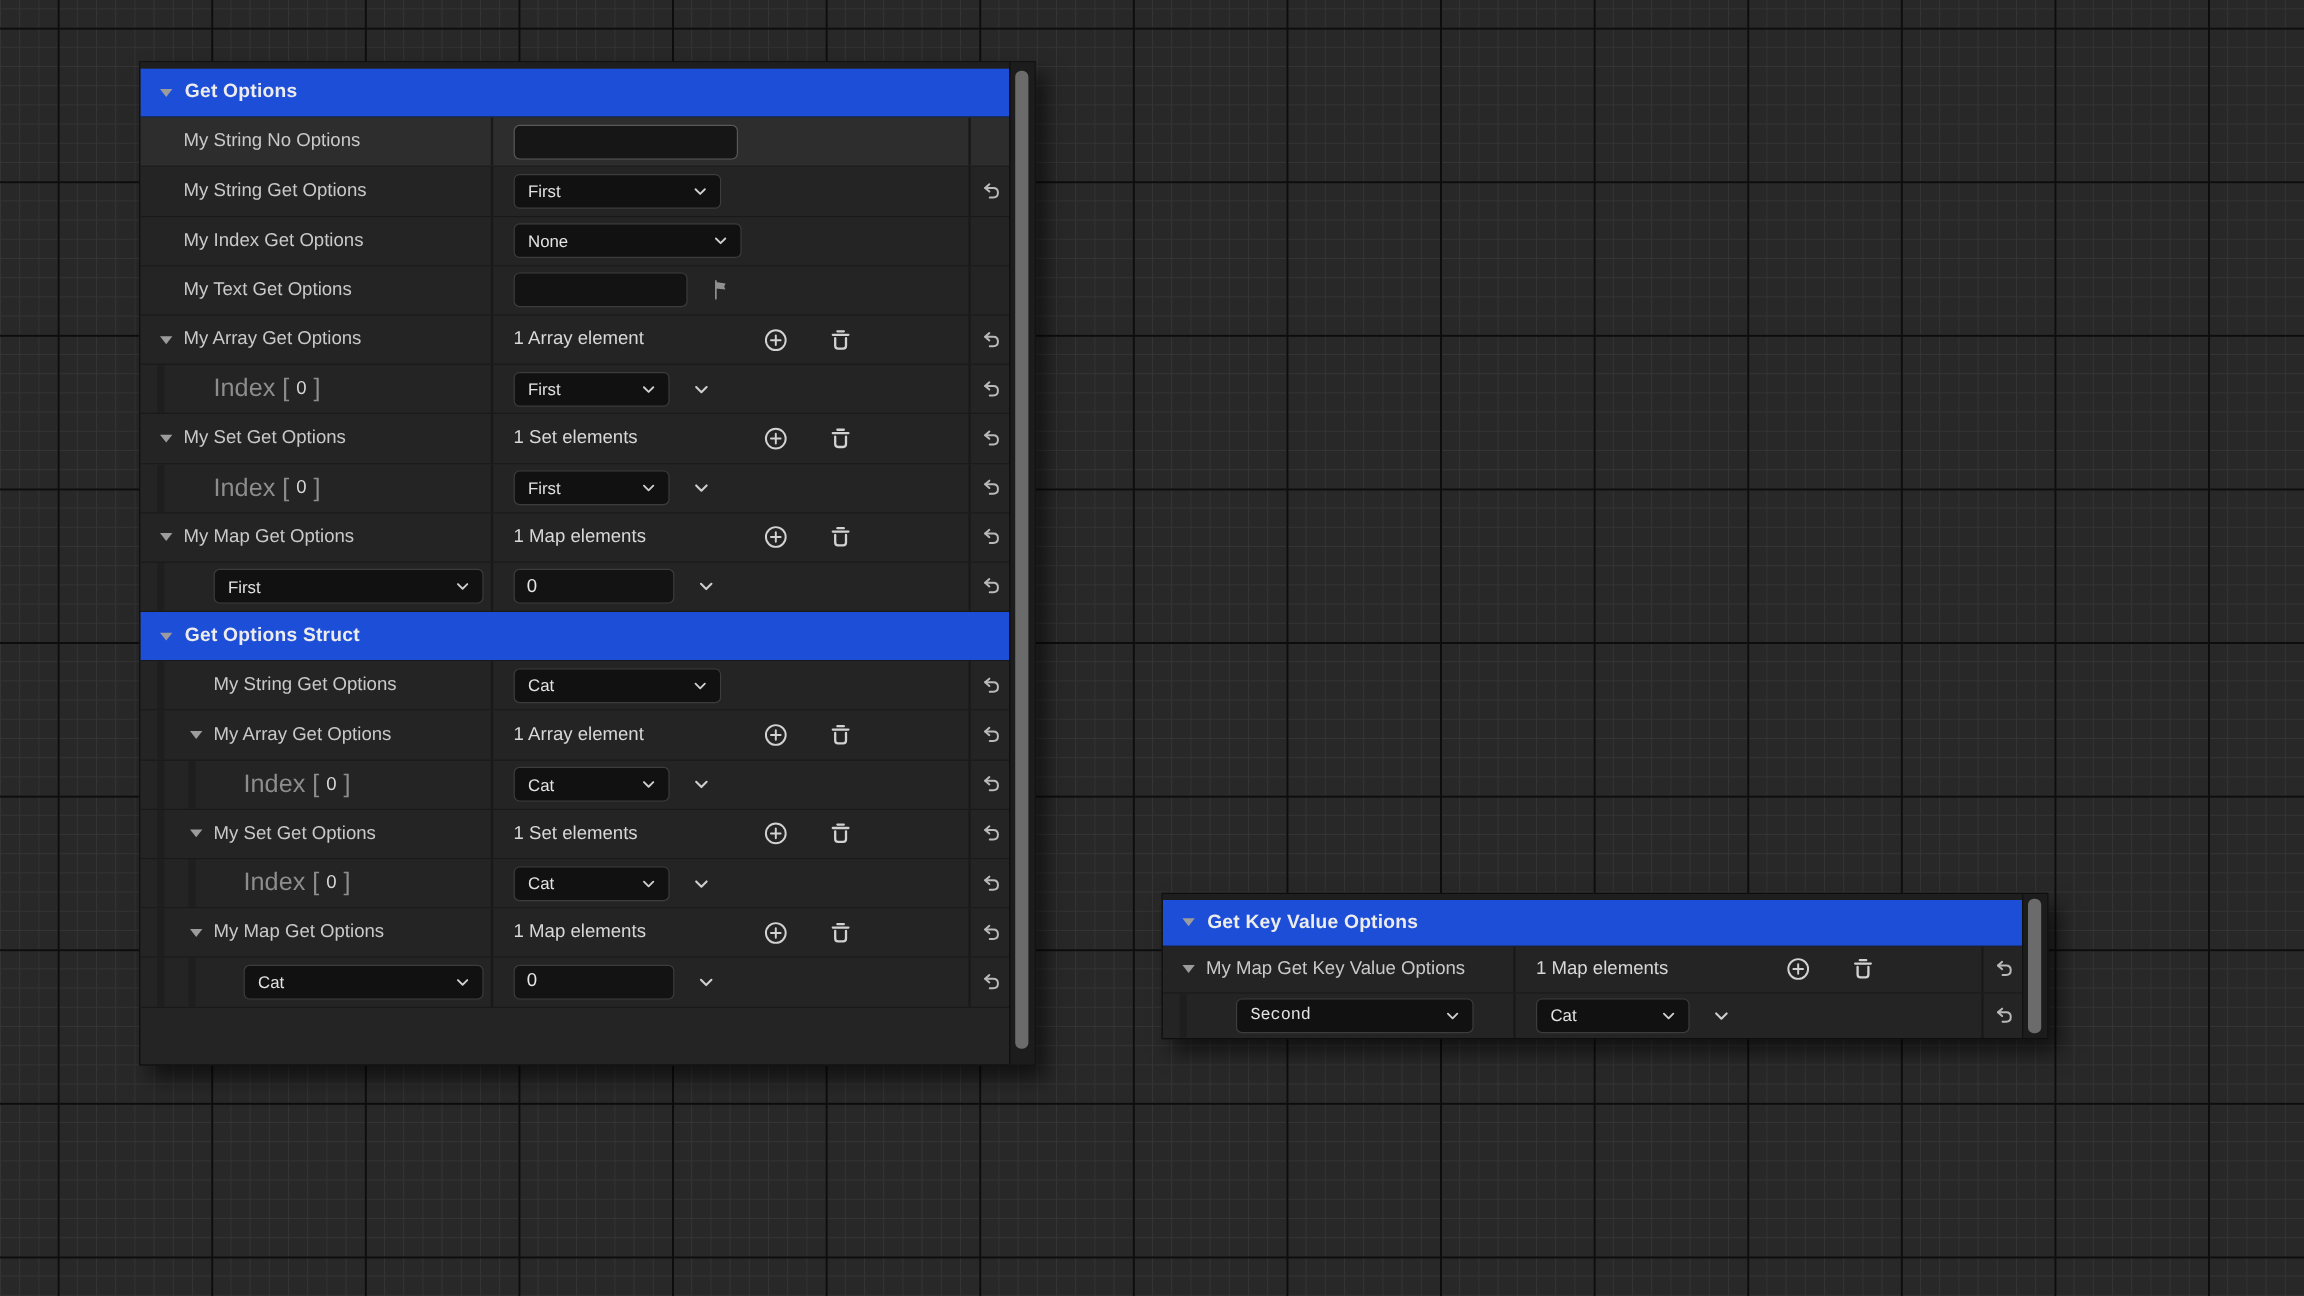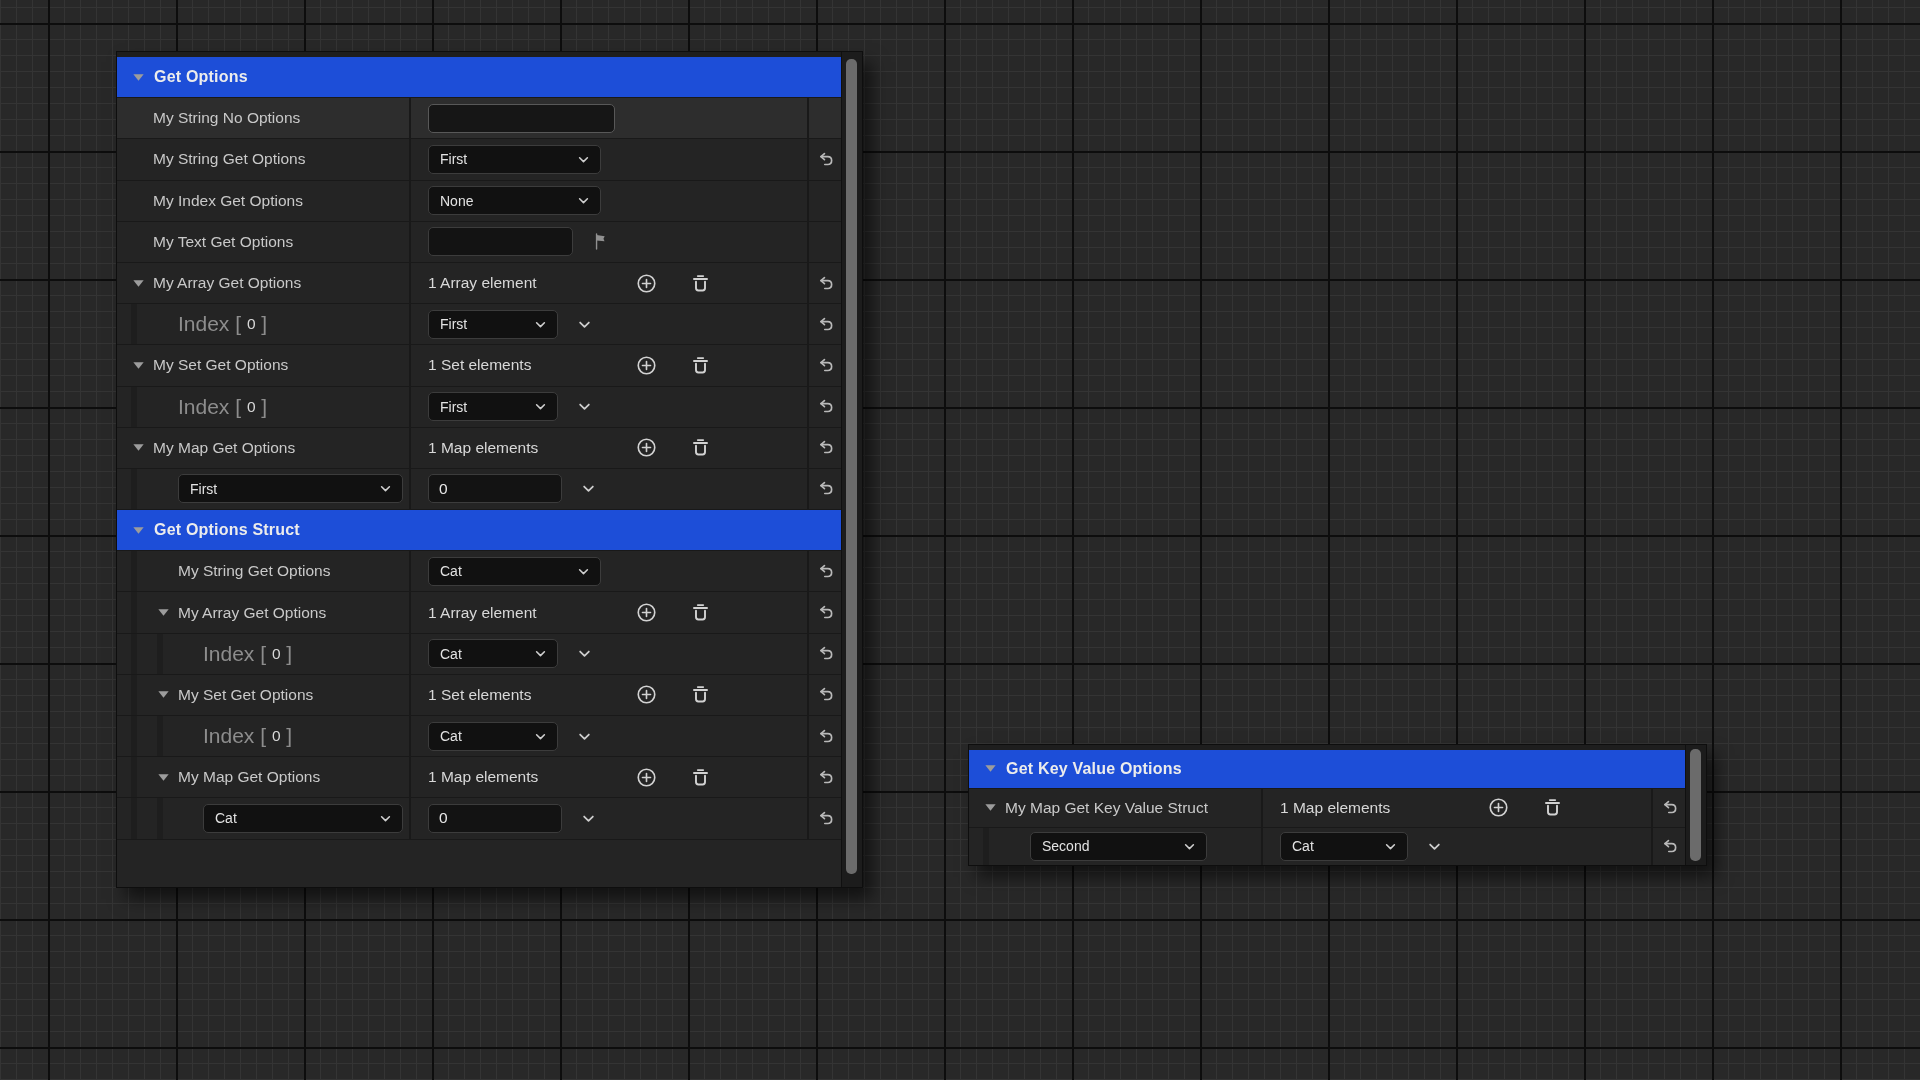--- a/index.html
+++ b/index.html
@@ -115,21 +115,21 @@
             </span>
           </div>
         </div>
         <div class="row prop">
           <div class="cell name">
             <span class="spacer" style="width: 14px;"></span>
             <span class="exp-slot"></span>
             <span class="prop-label">My Index Get Options</span>
           </div>
           <div class="cell value">
-            <span class="combo" style="width: 173px;">
+            <span class="combo" style="width: 190px;">
               <span class="combo-text">None</span>
               <span class="icon i-chev-in">
                 <svg viewBox="0 0 24 24" width="100%" height="100%" fill="none" stroke="#cfcfcf" stroke-width="2.2" stroke-linecap="round" stroke-linejoin="round">
                   <path d="M6.5 9.5 L12 15 L17.5 9.5"></path>
                 </svg>
               </span>
             </span>
           </div>
           <div class="cell undo"></div>
         </div>
@@ -624,21 +624,21 @@
         <div class="row prop">
           <div class="cell name">
             <span class="spacer" style="width: 14px;"></span>
             <span class="exp-slot">
               <span class="icon i-tri">
                 <svg viewBox="0 0 16 16" width="100%" height="100%">
                   <path d="M2.5 4.5 H13.5 L8 11.5 Z" fill="#9c9c9c"></path>
                 </svg>
               </span>
             </span>
-            <span class="prop-label">My Map Get Key Value Struct</span>
+            <span class="prop-label">My Map Get Key Value Options</span>
           </div>
           <div class="cell value">
             <span class="summary-text">1 Map elements</span>
             <span class="icon i-plus">
               <svg viewBox="0 0 24 24" width="100%" height="100%" fill="none" stroke="#d2d2d2" stroke-width="1.7" stroke-linecap="round">
                 <circle cx="12" cy="12" r="8.6"></circle>
                 <path d="M12 7.8 V16.2 M7.8 12 H16.2"></path>
               </svg>
             </span>
             <span class="icon i-trash">
@@ -656,21 +656,21 @@
                 <path d="M6.8 8.7 H14.6 C17.4 8.7 19 10.6 19 13.2 C19 15.8 17.4 17.7 14.6 17.7 H11.2"></path>
               </svg>
             </span>
           </div>
         </div>
         <div class="row prop">
           <div class="cell name">
             <div class="rail" style="left: 14px;"></div>
             <span class="spacer" style="width: 39px;"></span>
             <span class="exp-slot"></span>
-            <span class="combo" style="width: 177px;">
+            <span class="combo" style="width: 198px; font-family: Liberation Mono, monospace;">
               <span class="combo-text">Second</span>
               <span class="icon i-chev-in">
                 <svg viewBox="0 0 24 24" width="100%" height="100%" fill="none" stroke="#cfcfcf" stroke-width="2.2" stroke-linecap="round" stroke-linejoin="round">
                   <path d="M6.5 9.5 L12 15 L17.5 9.5"></path>
                 </svg>
               </span>
             </span>
           </div>
           <div class="cell value">
             <span class="combo" style="width: 128px;">

